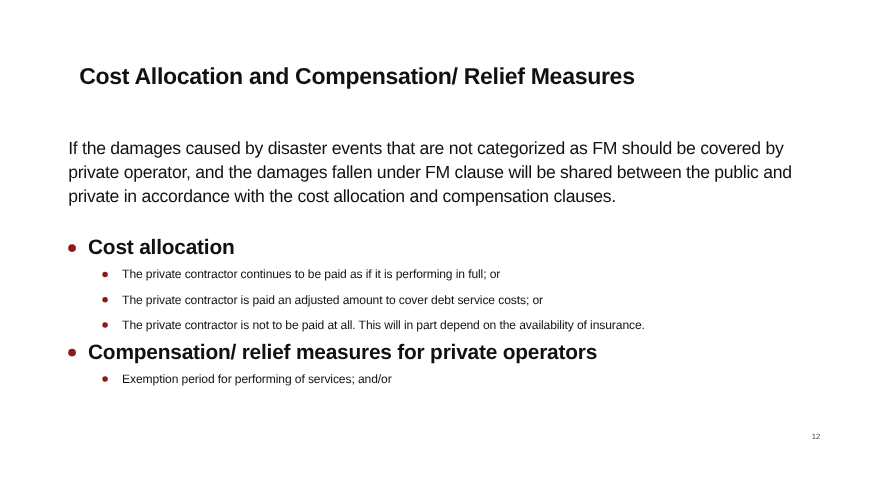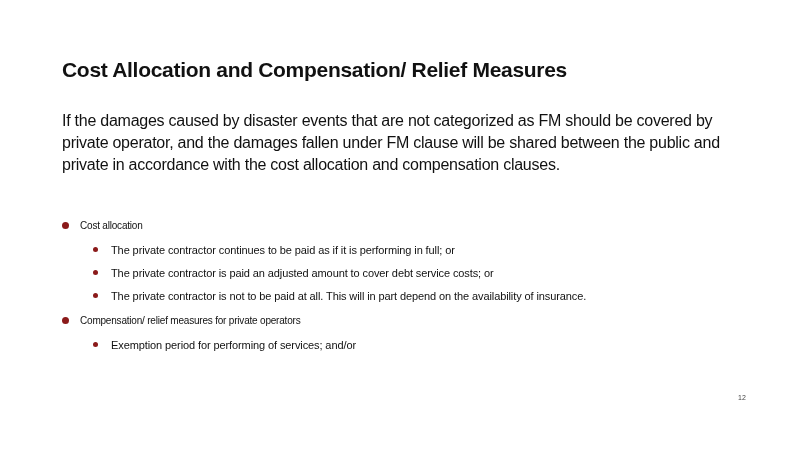--- a/index.html
+++ b/index.html
@@ -1,30 +1,30 @@
 <!DOCTYPE html>
 <html><head>
   <meta charset="utf-8">
   <style>
     html, body { margin: 0; padding: 0; }
     body {
       width: 800px; height: 450px; background: #ffffff; position: relative; overflow: hidden;
       font-family: "Liberation Sans", sans-serif; color: #111111;
     }
     .title {
-      position: absolute; left: 62px; top: 58px;
+      position: absolute; left: 72px; top: 58px;
       font-size: 21px; font-weight: bold; letter-spacing: -0.3px; color: #111;
     }
     .intro {
-      position: absolute; left: 62px; top: 110px; width: 700px;
+      position: absolute; left: 62px; top: 125px; width: 700px;
       font-size: 16px; line-height: 22px; letter-spacing: -0.25px; color: #111;
     }
     .list { position: absolute; left: 62px; top: 213px; width: 680px; }
     .l1 {
-      position: relative; padding-left: 18px; font-size: 10px; font-weight: normal;
+      position: relative; padding-left: 18px; font-size: 19px; font-weight: bold;
       letter-spacing: -0.2px; height: 26px; line-height: 26px;
     }
     .l1 .dot {
       position: absolute; left: 0px; top: 9px; width: 7px; height: 7px;
       border-radius: 50%; background: #8b1a1a;
     }
     .l2 {
       position: relative; padding-left: 49px; font-size: 11px; line-height: 23px; height: 23px;
       letter-spacing: -0.1px; color: #111;
     }

